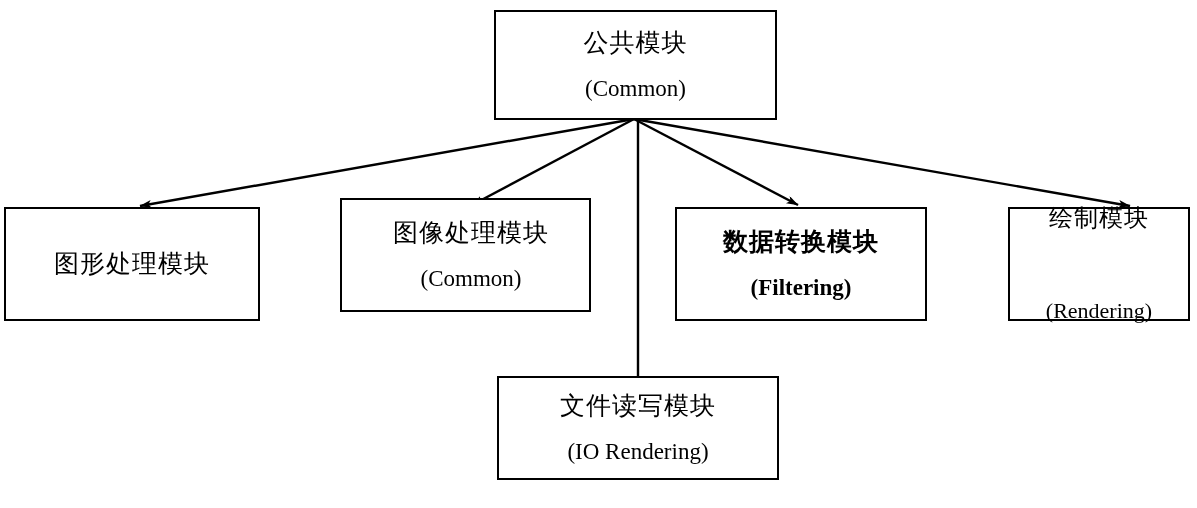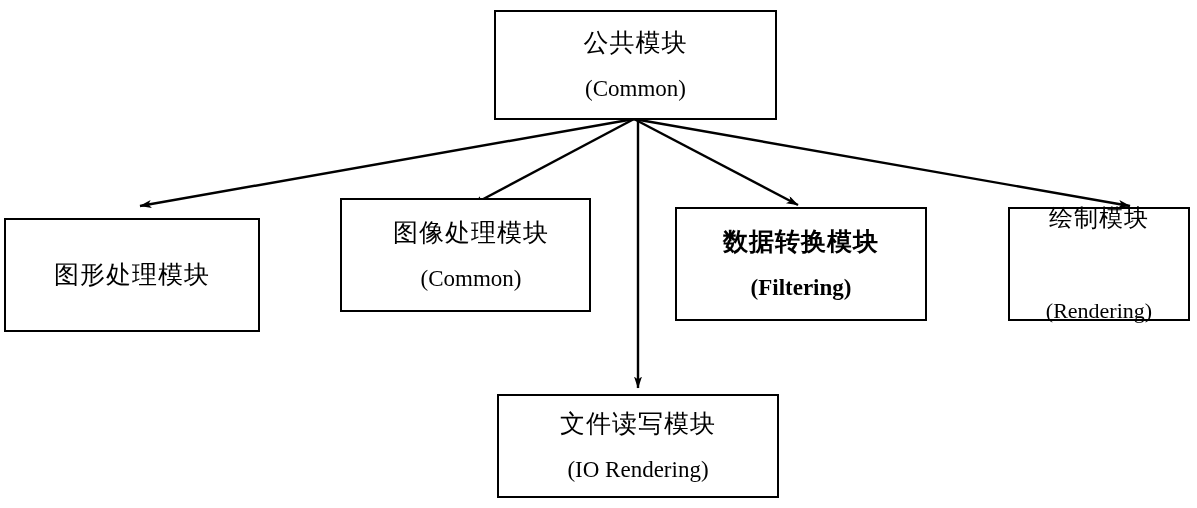--- a/index.html
+++ b/index.html
@@ -41,25 +41,25 @@
     letter-spacing: 1px;
     white-space: nowrap;
   }
   .node .en {
     font-size: 23px;
     white-space: nowrap;
     margin-top: 17px;
   }
   
   #node-common   { left: 494px; top: 10px;  width: 283px; height: 110px; }
-  #node-graphics { left: 4px;   top: 218px; width: 256px; height: 114px; text-align: center; }
+  #node-graphics { left: 4px;   top: 207px; width: 256px; height: 114px; text-align: center; }
   #node-imaging  { left: 340px; top: 198px; width: 251px; height: 114px; padding-left: 11px; }
   #node-filtering{ left: 675px; top: 207px; width: 252px; height: 114px; font-weight: bold; }
   #node-rendering{ left: 1008px;top: 207px; width: 182px; height: 114px; gap: 48px; }
-  #node-io       { left: 497px; top: 394px; width: 282px; height: 104px; }
+  #node-io       { left: 497px; top: 376px; width: 282px; height: 104px; }
   #node-rendering .cn { font-size: 24px; }
   #node-rendering .en { font-size: 22px; text-align: center; }
 </style>
 </head>
 <body>
 
 <div id="canvas">
 
   <svg id="edges" viewBox="0 0 1197 508" width="1197" height="508">
     <defs>

